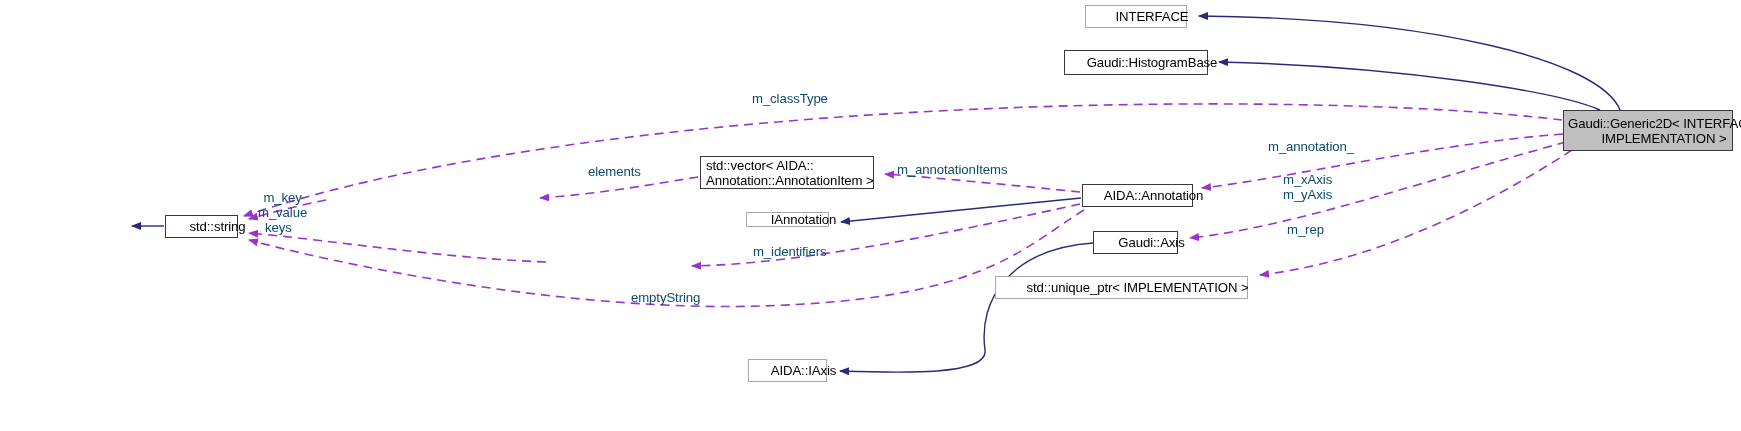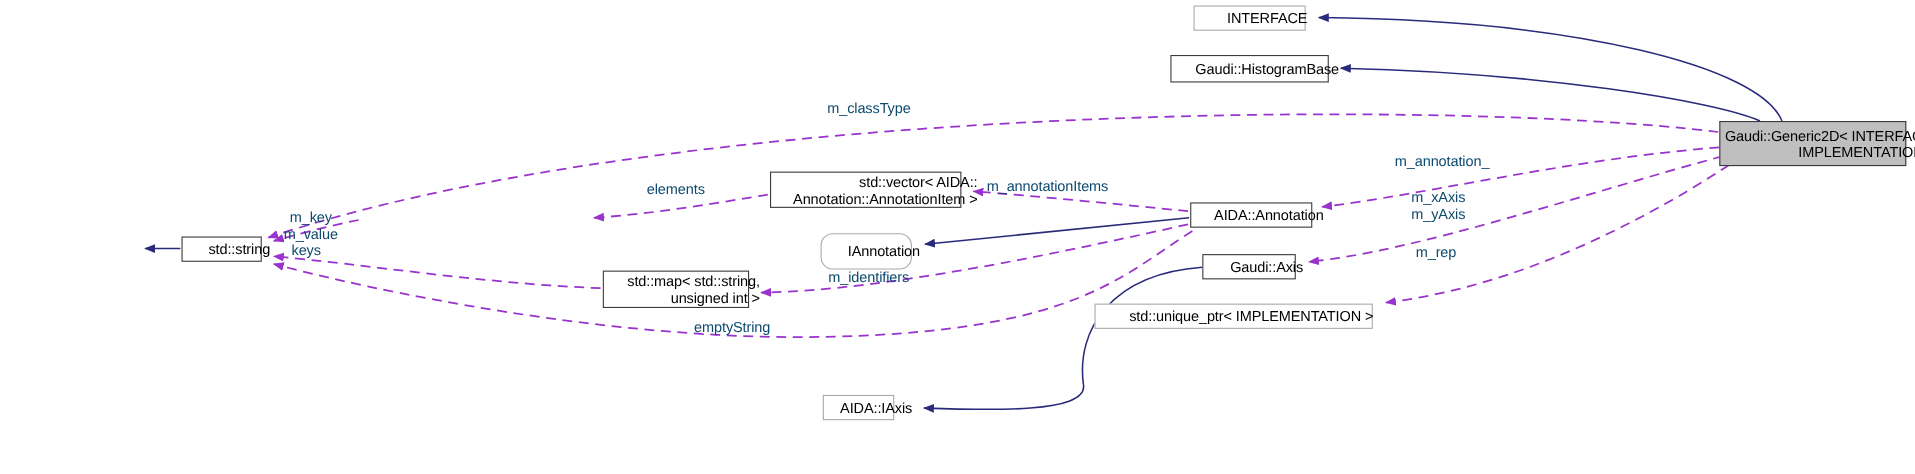--- a/index.html
+++ b/index.html
@@ -22,43 +22,43 @@
     width: 1741px;
     height: 431px;
     pointer-events: none;
   }
   .node {
     position: absolute;
     box-sizing: border-box;
     display: flex;
     align-items: center;
     justify-content: center;
-    text-align: right;
+    text-align: center;
     font-size: 13.2px;
     line-height: 15px;
     color: #000000;
     background: #ffffff;
     white-space: pre;
     letter-spacing: -0.1px;
     padding-left: 32px;
   }
   .node.thick {
     border: 1.6px solid #3a3a3a;
   }
   .node.thin {
     border: 1px solid #a9a9a9;
   }
   .node.highlight {
     background: #bfbfbf;
     border: 1.6px solid #3a3a3a;
   }
   .node.leftalign {
     justify-content: flex-start;
-    text-align: right;
-    padding-left: 20px;
+    text-align: left;
+    padding-left: 5px;
   }
   .edge-label {
     position: absolute;
     font-size: 13.2px;
     line-height: 15px;
     color: #0c4a6e;
     white-space: pre;
     text-align: center;
     letter-spacing: -0.1px;
   }
@@ -124,30 +124,28 @@
 
 
   <div class="node thick" style="left:165px; top:215px; width:73px; height:23px;">std::string</div>
 
 
   <div class="node thick leftalign" style="left:700px; top:156px; width:174px; height:33px;">std::vector&lt; AIDA::
 Annotation::AnnotationItem &gt;</div>
 
   <div class="node thick" style="left:1082px; top:184px; width:111px; height:23px;">AIDA::Annotation</div>
 
-  <div class="node thin" style="left:746px; top:212px; width:83px; height:33px;border-radius:11px;">IAnnotation</div>
+  <div class="node thin" style="left:746px; top:212px; width:83px; height:15px;">IAnnotation</div>
 
-  <div class="node thick" style="left:548px; top:246px; width:133px; height:34px;">std::map&lt; std::string,
-unsigned int &gt;</div>
 
   <div class="node thick" style="left:1093px; top:231px; width:85px; height:23px;">Gaudi::Axis</div>
 
   <div class="node thin" style="left:995px; top:276px; width:253px; height:23px;">std::unique_ptr&lt; IMPLEMENTATION &gt;</div>
 
-  <div class="node thin" style="left:748px; top:359px; width:65px; height:23px;">AIDA::IAxis</div>
+  <div class="node thin" style="left:748px; top:359px; width:79px; height:23px;">AIDA::IAxis</div>
 
   <div class="edge-label" style="left:752px; top:91px;">m_classType</div>
 
   <div class="edge-label" style="left:588px; top:164px;">elements</div>
 
   <div class="edge-label" style="left:897px; top:162px;">m_annotationItems</div>
 
   <div class="edge-label" style="left:1268px; top:139px;">m_annotation_</div>
 
   <div class="edge-label" style="left:1283px; top:172px;">m_xAxis

